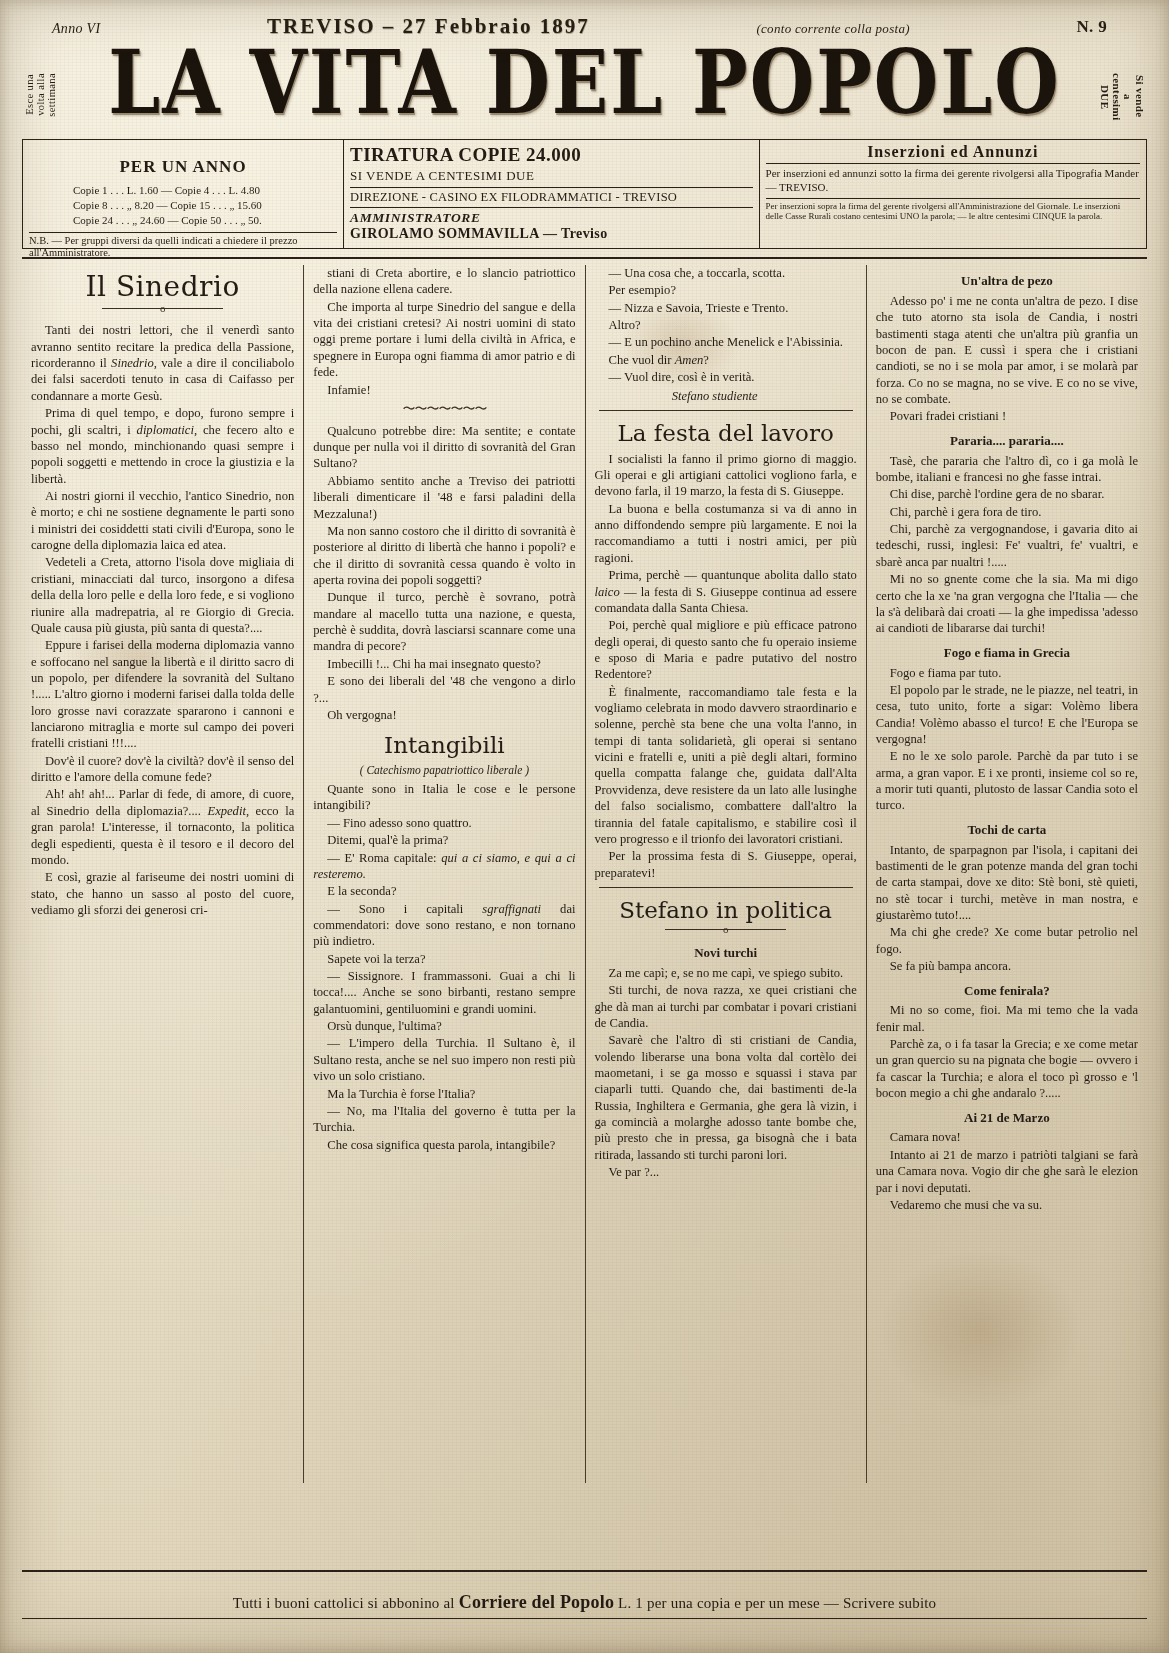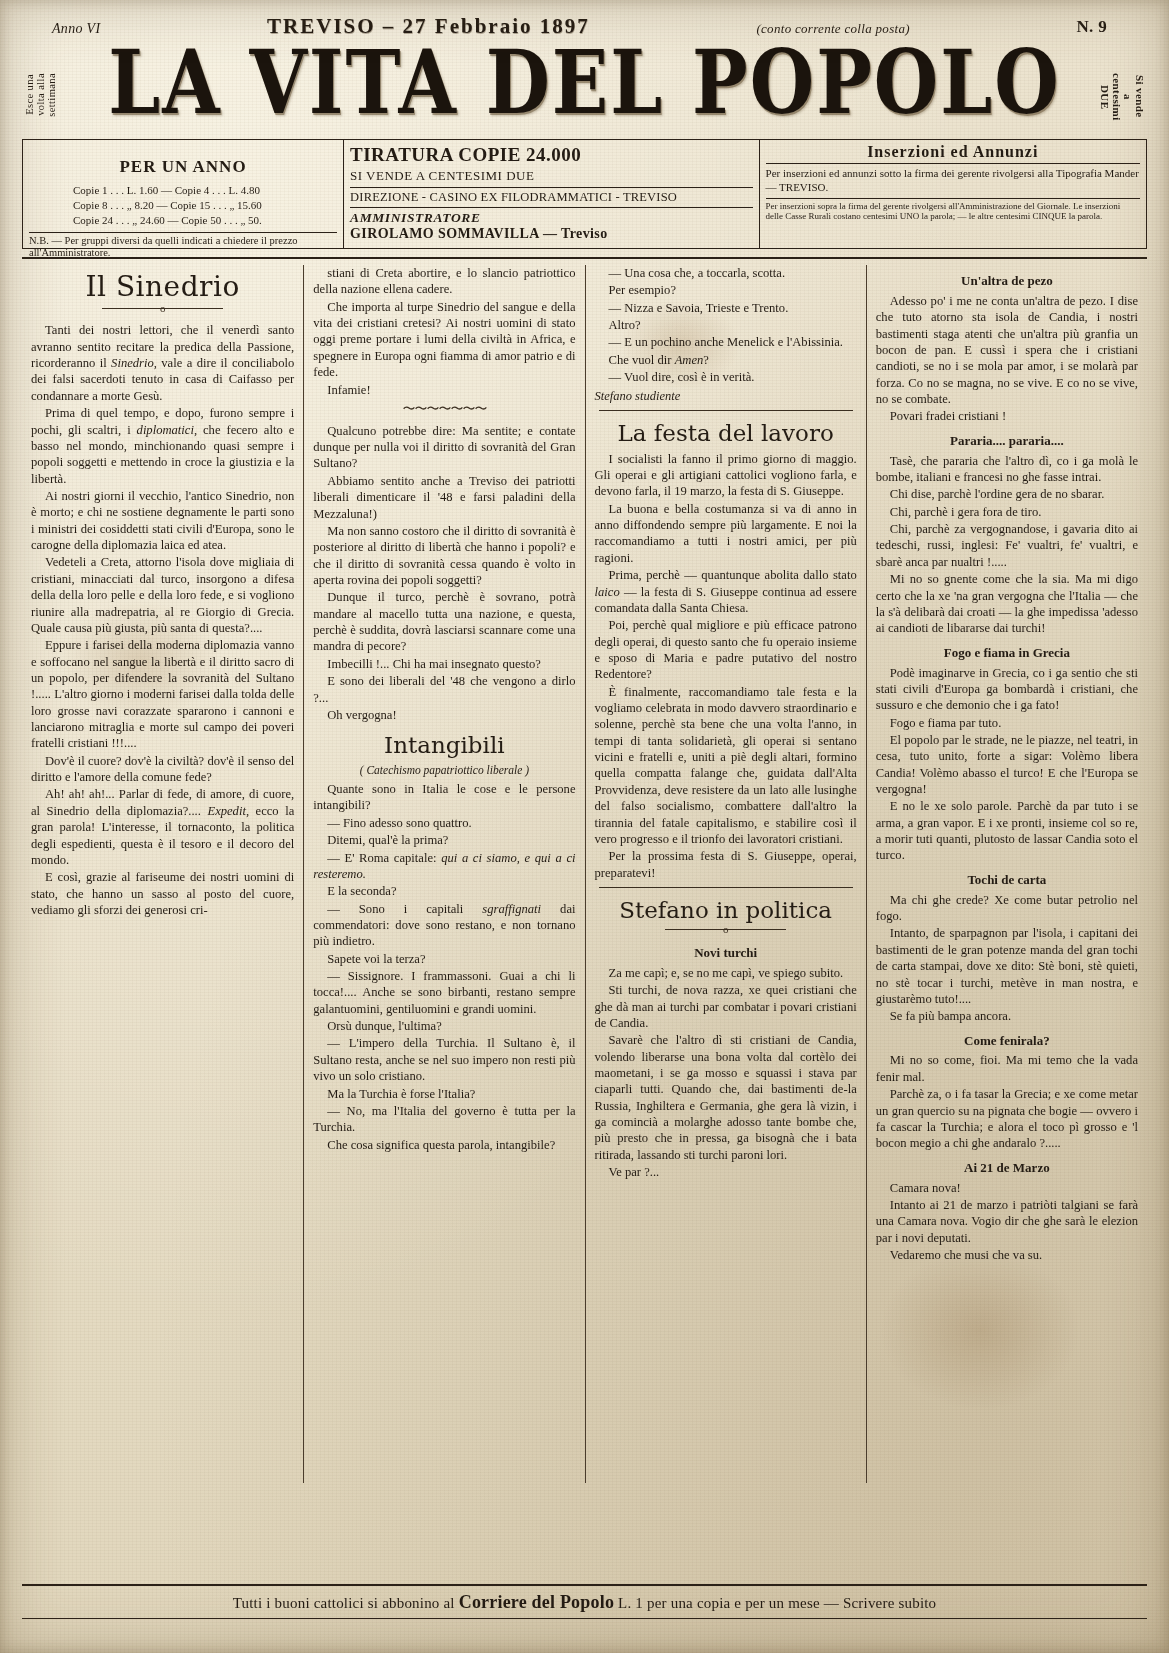--- a/index.html
+++ b/index.html
@@ -108,27 +108,27 @@
   .sub-hl{
     text-align:center;font-weight:bold;font-size:13px;margin:8px 0 3px 0;text-indent:0;
   }
   .ital-c{text-align:center;font-style:italic;font-size:11.5px;margin:0 0 3px 0;text-indent:0;}
   .rule{width:46%;margin:3px auto 6px auto;border-top:1px solid #3a2e20;position:relative;height:7px;}
   .rule:after{content:"o";position:absolute;left:50%;top:-8px;transform:translateX(-50%);
     background:transparent;font-size:11px;color:#3a2e20;}
   .wave{
     text-align:center;font-size:13px;letter-spacing:-1px;margin:3px 0 5px 0;text-indent:0;color:#3a2e20;
   }
-  .sig{text-align:left;font-style:italic;font-size:12.5px;margin:2px 22px 4px 0;text-indent:0;}
+  .sig{text-align:center;font-style:italic;font-size:12.5px;margin:2px 22px 4px 0;text-indent:0;}
   .hr-top{border-top:1px solid #3a2e20;margin:6px 4px 5px 4px;}
   i{font-style:italic;}
   .footer{
     position:absolute;left:22px;right:22px;bottom:34px;
     border-top:2px solid #2b2118;border-bottom:1px solid #2b2118;
-    text-align:center;font-size:15px;padding:6px 0 5px 0;letter-spacing:.2px;
+    text-align:center;font-size:15px;padding:20px 0 5px 0;letter-spacing:.2px;
   }
   .footer b{font-size:18px;}
   .stain{
     position:absolute;pointer-events:none;border-radius:50%;
     background:radial-gradient(ellipse at center, rgba(150,110,60,.20), rgba(150,110,60,0) 70%);
     mix-blend-mode:multiply;
   }
   .edge{
     position:absolute;inset:0;pointer-events:none;
     box-shadow:inset 0 0 60px rgba(90,65,30,.30), inset 0 0 14px rgba(70,50,20,.25);
@@ -271,29 +271,28 @@
       <div class="sub-hl">Pararia.... pararia....</div>
       <div id="c4b">
           <p>Tasè, che pararia che l'altro dì, co i ga molà le bombe, italiani e francesi no ghe fasse intrai.</p>
           <p>Chi dise, parchè l'ordine gera de no sbarar.</p>
           <p>Chi, parchè i gera fora de tiro.</p>
           <p>Chi, parchè za vergognandose, i gavaria dito ai tedeschi, russi, inglesi: Fe' vualtri, fe' vualtri, e sbarè anca par nualtri !.....</p>
           <p>Mi no so gnente come che la sia. Ma mi digo certo che la xe 'na gran vergogna che l'Italia — che la s'à delibarà dai croati — la ghe impedissa 'adesso ai candioti de libararse dai turchi!</p>
         </div>
       <div class="sub-hl">Fogo e fiama in Grecia</div>
       <div id="c4c">
-          <p>Podè imaginarve in Grecia, co i ga sentio che sti stati civili d'Europa ga bombardà i cristiani, che sussuro e che demonio che i ga fato!</p>
           <p>Fogo e fiama par tuto.</p>
           <p>El popolo par le strade, ne le piazze, nel teatri, in cesa, tuto unito, forte a sigar: Volèmo libera Candia! Volèmo abasso el turco! E che l'Europa se vergogna!</p>
           <p>E no le xe solo parole. Parchè da par tuto i se arma, a gran vapor. E i xe pronti, insieme col so re, a morir tuti quanti, plutosto de lassar Candia soto el turco.</p>
         </div>
       <div class="sub-hl">Tochi de carta</div>
       <div id="c4d">
+          <p>Intanto, de sparpagnon par l'isola, i capitani dei bastimenti de le gran potenze manda del gran tochi de carta stampai, dove xe dito: Stè boni, stè quieti, no stè tocar i turchi, metève in man nostra, e giustarèmo tuto!....</p>
           <p>Ma chi ghe crede? Xe come butar petrolio nel fogo.</p>
-          <p>Intanto, de sparpagnon par l'isola, i capitani dei bastimenti de le gran potenze manda del gran tochi de carta stampai, dove xe dito: Stè boni, stè quieti, no stè tocar i turchi, metève in man nostra, e giustarèmo tuto!....</p>
           <p>Se fa più bampa ancora.</p>
         </div>
       <div class="sub-hl">Come fenirala?</div>
       <div id="c4e">
           <p>Mi no so come, fioi. Ma mi temo che la vada fenir mal.</p>
           <p>Parchè za, o i fa tasar la Grecia; e xe come metar un gran quercio su na pignata che bogie — ovvero i fa cascar la Turchia; e alora el toco pì grosso e 'l bocon megio a chi ghe andaralo ?.....</p>
         </div>
       <div class="sub-hl">Ai 21 de Marzo</div>
       <div id="c4f">
           <p>Camara nova!</p>

